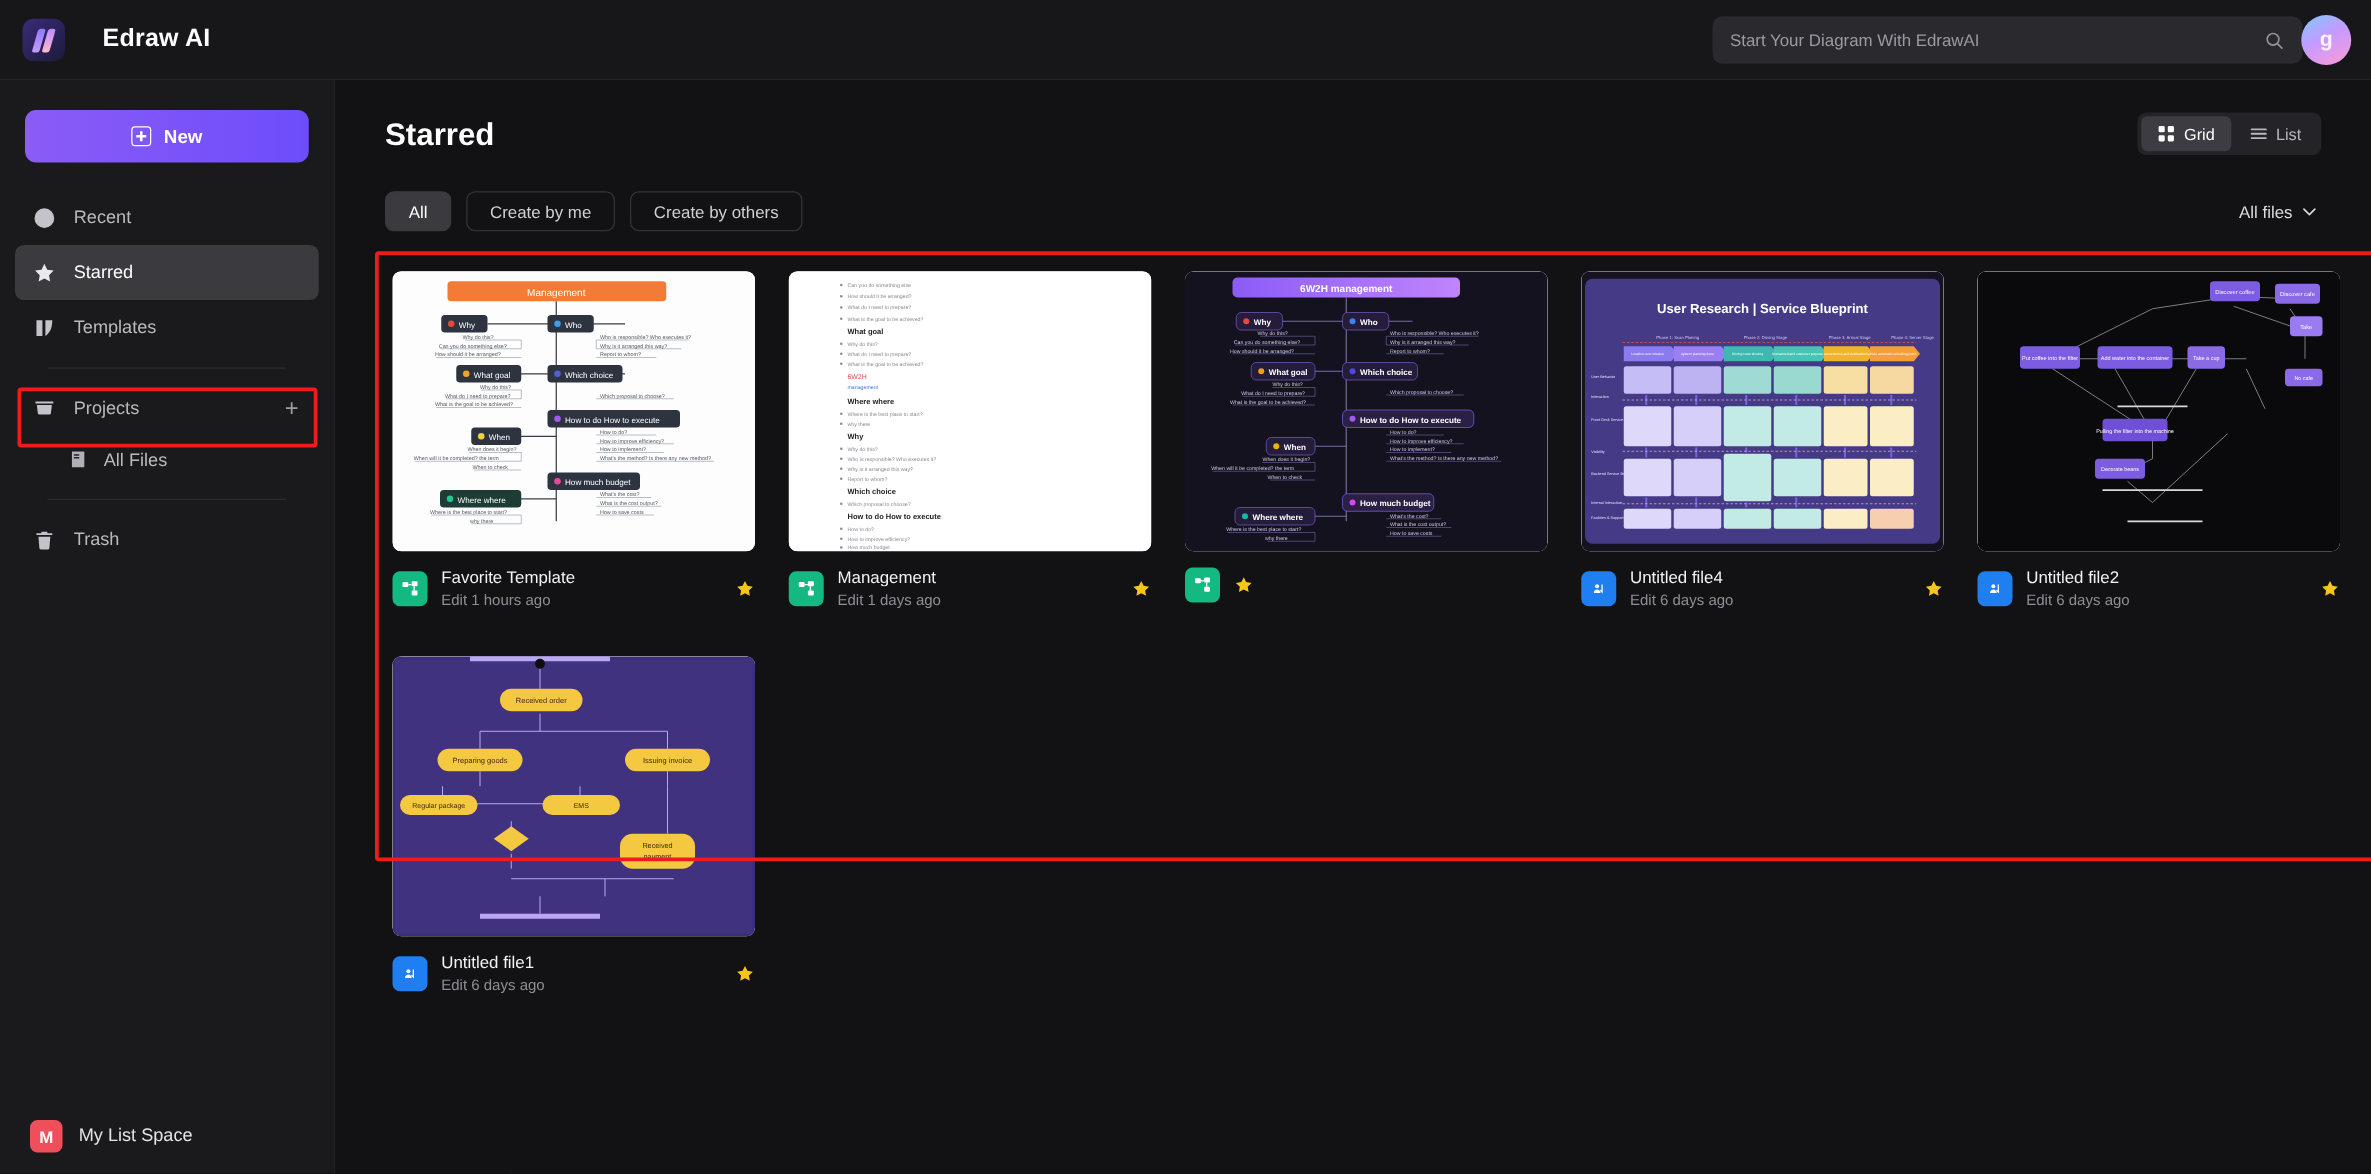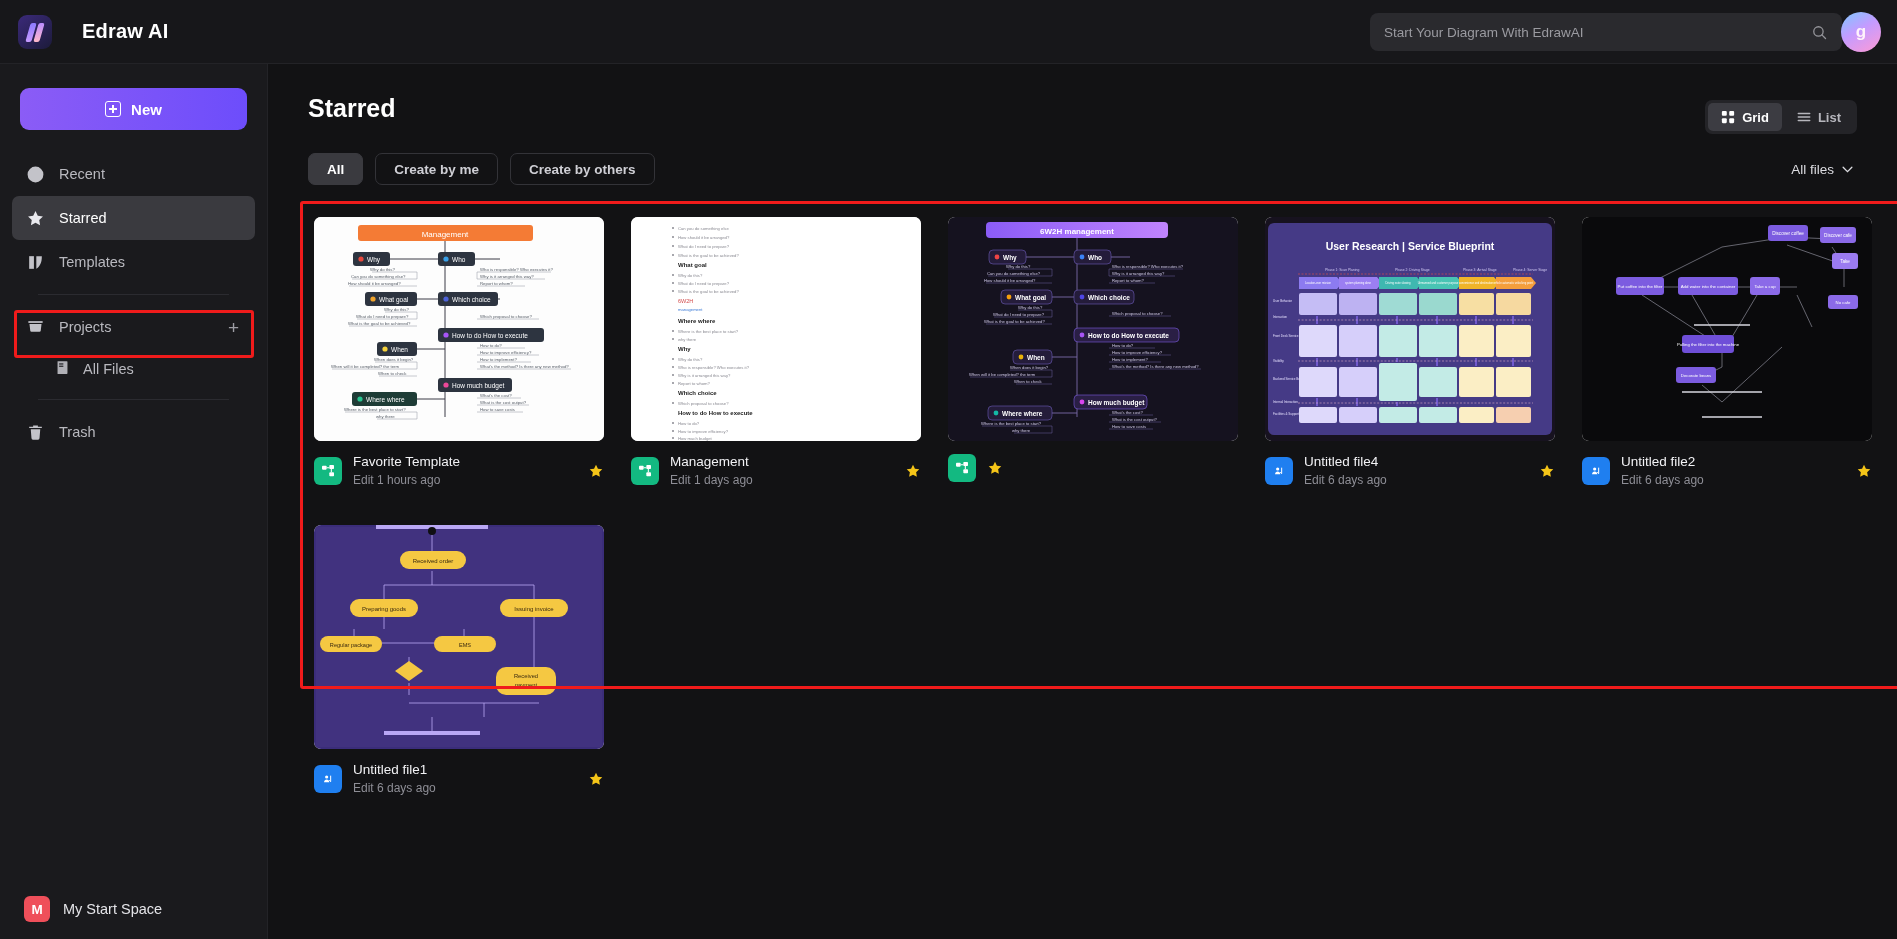--- a/index.html
+++ b/index.html
@@ -150,35 +150,34 @@
   .toolbar-row {
     display: flex; align-items: center;
     margin: 0 0 22px 8px; gap: 12px;
   }
   .chip {
     height: 32px; padding: 0 18px; border-radius: 7px;
     display: flex; align-items: center; justify-content: center;
     font-size: 13.5px; cursor: pointer;
     color: #cfcfd5; border: 1px solid #333338; background: transparent;
     font-family: "Liberation Sans", sans-serif;
-    font-weight: bold;
   }
   .chip.active { background: #3a3a3f; border-color: #3a3a3f; color: #ffffff; }
   .toolbar-spacer { flex: 1; }
   .allfiles {
     display: flex; align-items: center; gap: 8px;
     font-size: 13.5px; color: #dcdce1; cursor: pointer; padding-right: 4px;
   }
   .chev { width: 11px; height: 7px; }
 
   
   .viewtoggle {
-    position: absolute; right: 40px; top: 36px;
+    position: absolute; right: 40px; top: 26px;
     background: #242428; border-radius: 7px; padding: 3px;
-    display: flex; gap: 2px; font-weight: bold;
+    display: flex; gap: 2px;
   }
   .vt-btn {
     display: flex; align-items: center; gap: 7px;
     height: 28px; padding: 0 13px; border-radius: 5px;
     font-size: 13px; color: #b6b6bc; cursor: pointer;
   }
   .vt-btn.active { background: #3c3c42; color: #fff; }
   .vt-btn svg { width: 14px; height: 14px; }
 
   
@@ -322,21 +321,21 @@
                 <path d="M9 3h6v1.6h5V6.4H4V4.6h5V3z"></path>
                 <path d="M6 8h12l-.9 11.1A1.9 1.9 0 0115.2 21H8.8a1.9 1.9 0 01-1.9-1.9L6 8z"></path>
               </svg>
           </span>
           <span>Trash</span>
         </div>
       </div>
 
       <div class="teamspace">
         <div class="team-badge">M</div>
-        <div class="team-name">My Start Space</div>
+        <div class="team-name">My List Space</div>
       </div>
 
       <div class="hl-starred"></div>
     </div>
 
     <div class="main">
 
       <div class="page-title">Starred</div>
 
       <div class="viewtoggle">

